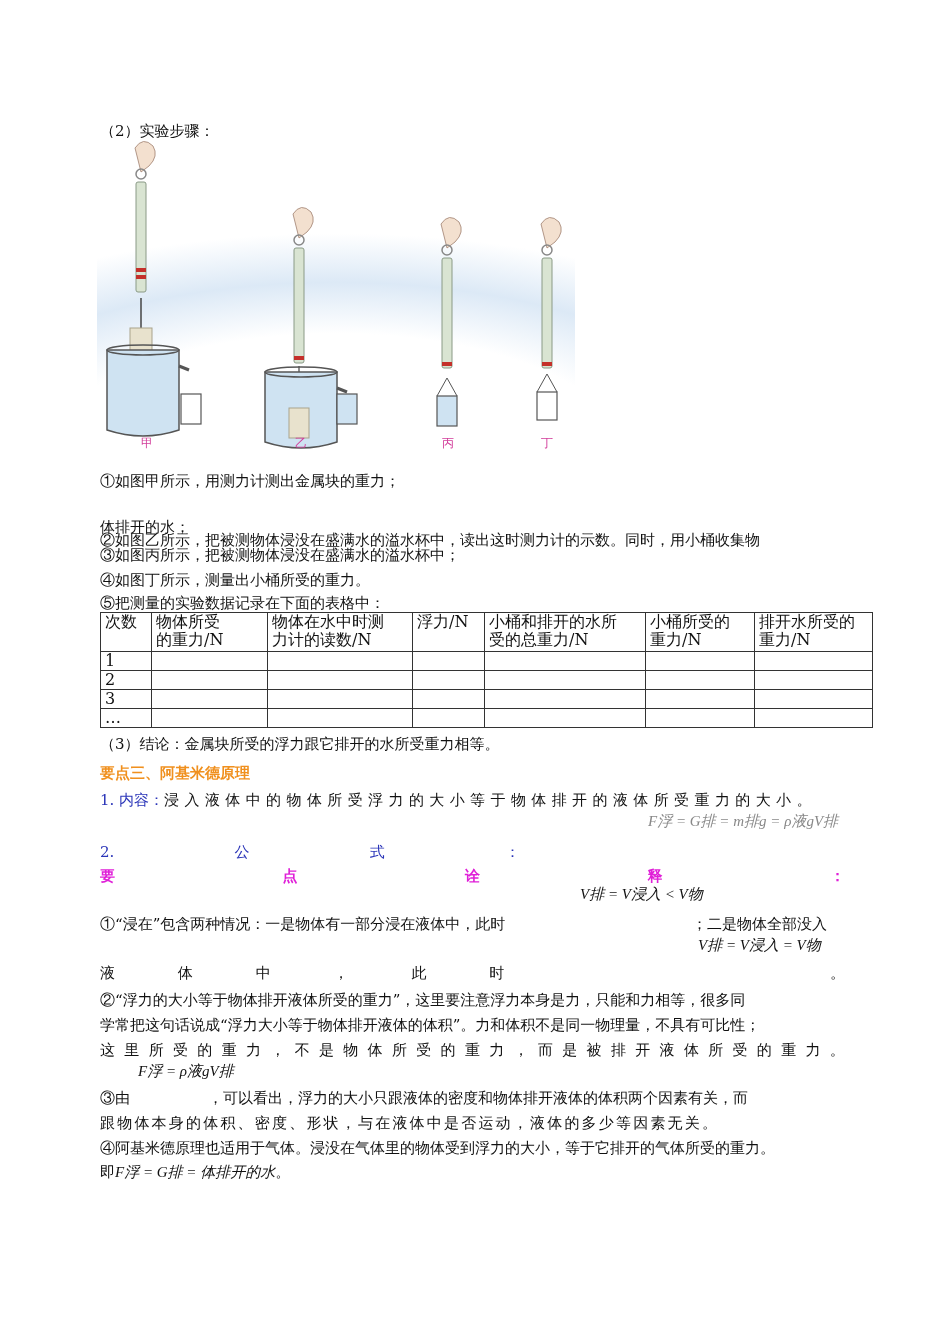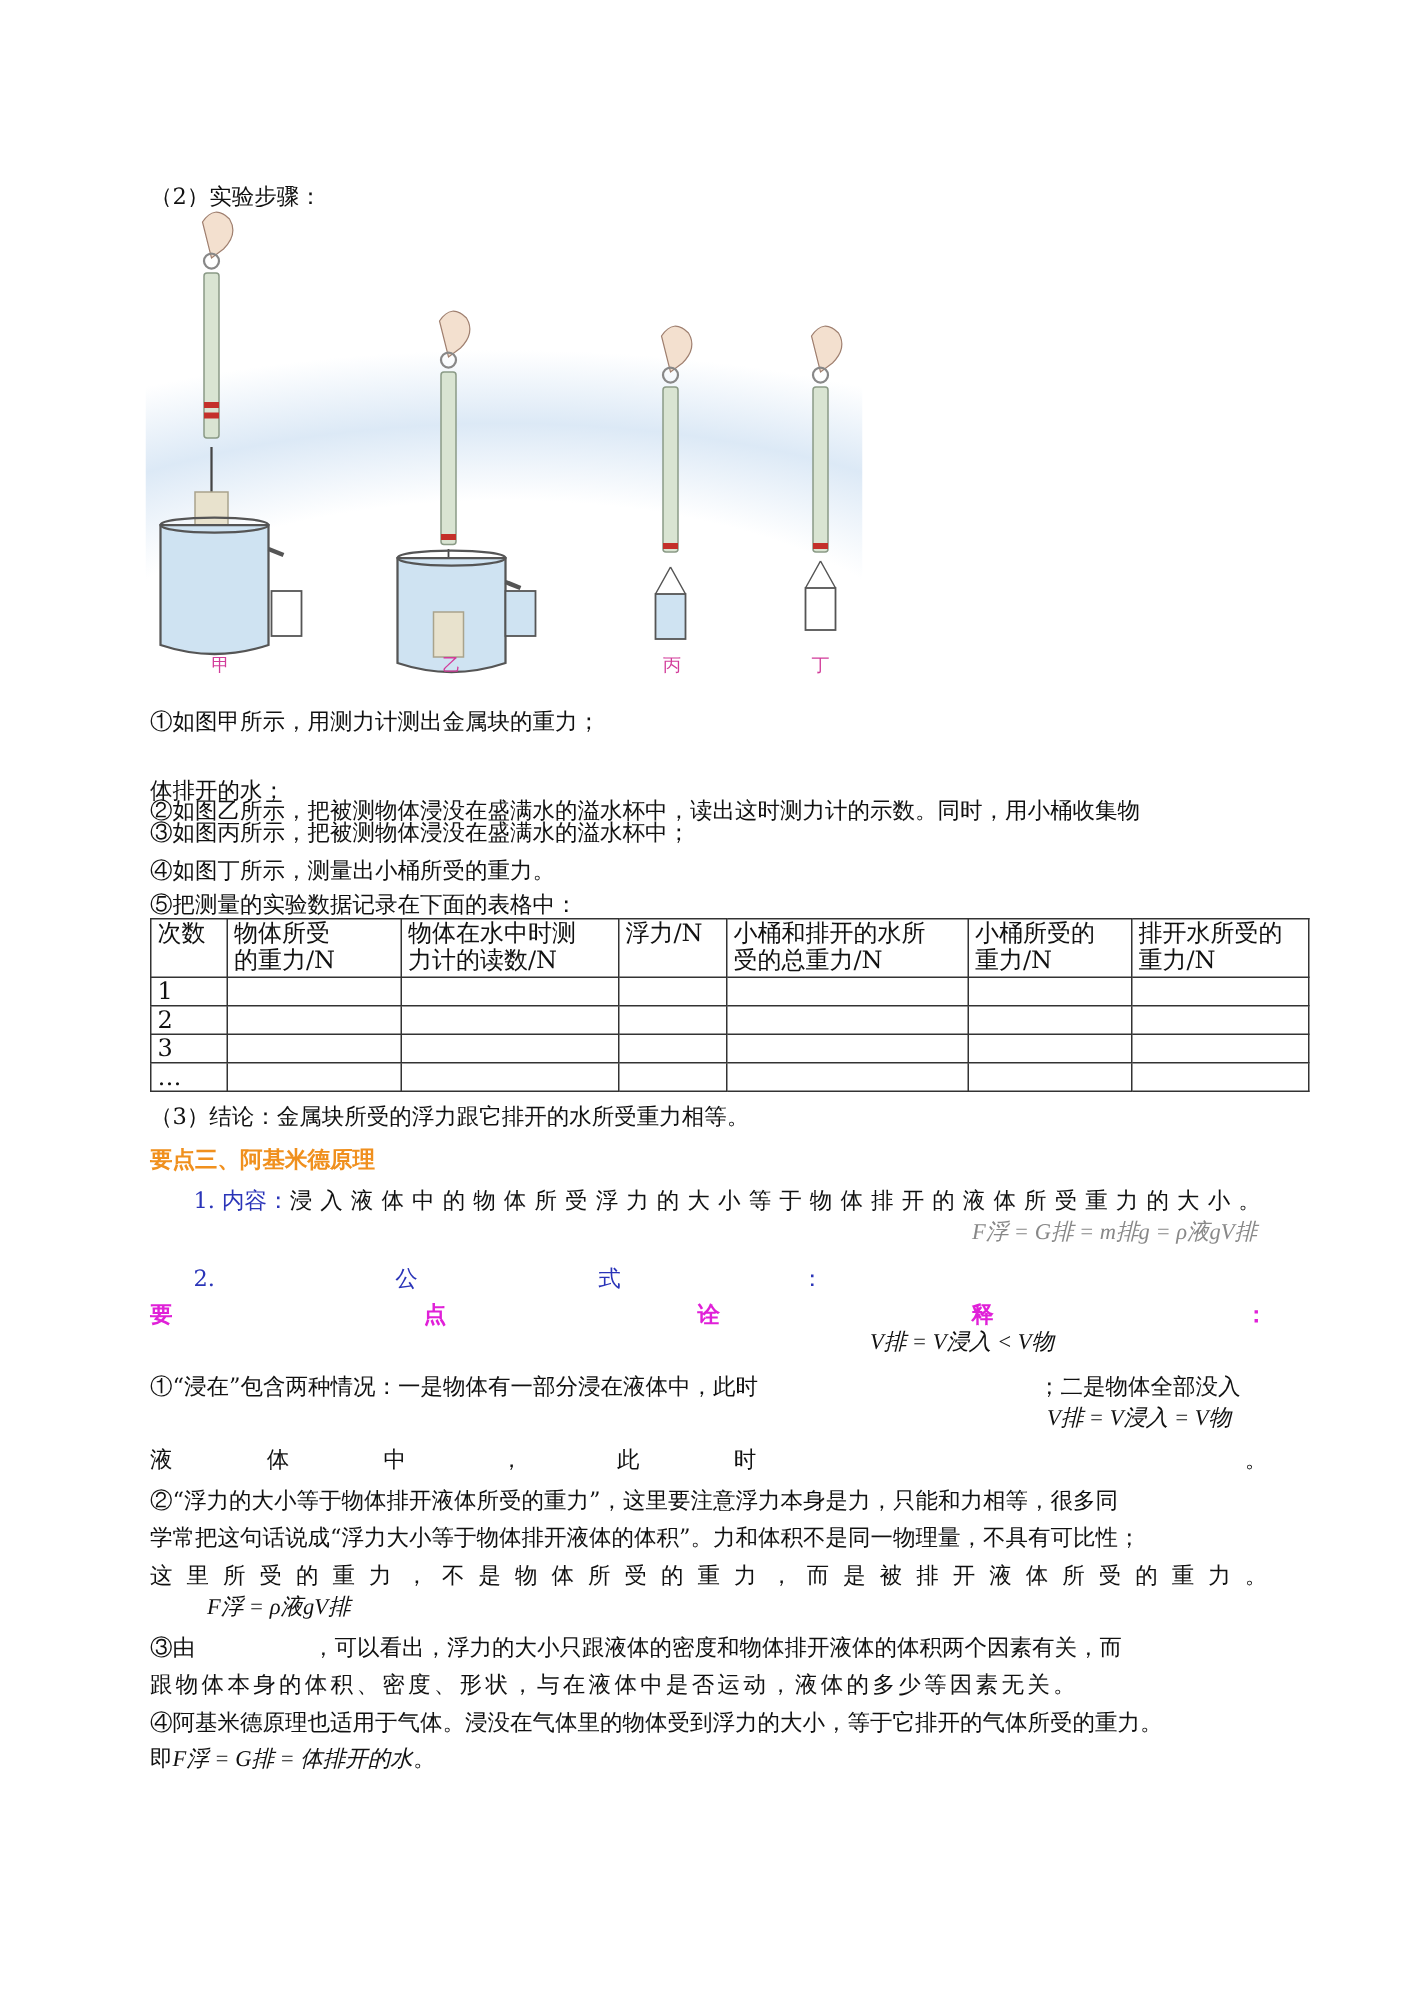--- a/index.html
+++ b/index.html
@@ -1,21 +1,21 @@
 <!DOCTYPE html>
 <html><head>
 <meta charset="utf-8">
 <style>
   html, body { margin: 0; padding: 0; background: #ffffff; }
   body { width: 950px; height: 1344px; position: relative; overflow: hidden;
          font-family: "DejaVu Serif", "Liberation Serif", serif; color: #111; }
   .line { position: absolute; left: 0; font-size: 15px; line-height: 20px; white-space: nowrap; }
   .just { display: flex; justify-content: space-between; width: 750px; }
   .heading-orange { color: #f0901e; font-family: "DejaVu Sans", sans-serif; font-weight: bold; font-size: 15px; }
-  .blue { color: #2a34b8; margin-left: 29px; }
+  .blue { color: #2a34b8; }
   .magenta { color: #e020d8; font-weight: bold; font-family: "DejaVu Sans", sans-serif; }
   .formula { position: absolute; font-family: "Liberation Serif", serif; font-style: italic; font-size: 15px; white-space: nowrap; }
   .formula.faded { color: #888; }
   
   .figure { position: absolute; left: 97px; top: 138px; width: 478px; height: 318px; overflow: hidden; }
   .fig-bg { position: absolute; inset: 0;
             background: radial-gradient(ellipse 110% 70% at 50% 100%, #ffffff 55%, #dce9f6 78%, #ffffff 100%); }
   .fig-label { position: absolute; bottom: 4px; font-size: 12px; color: #d23c9a; font-family: "DejaVu Sans", sans-serif; }
   
   table.data { position: absolute; left: 100px; top: 612px; border-collapse: collapse;

